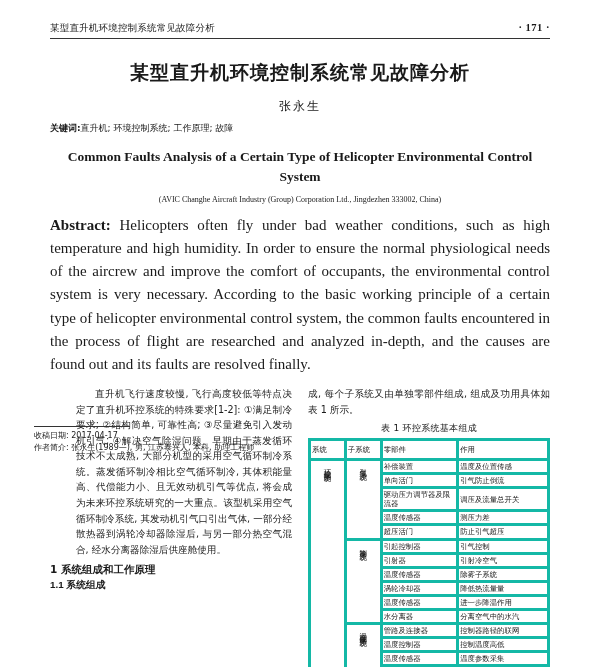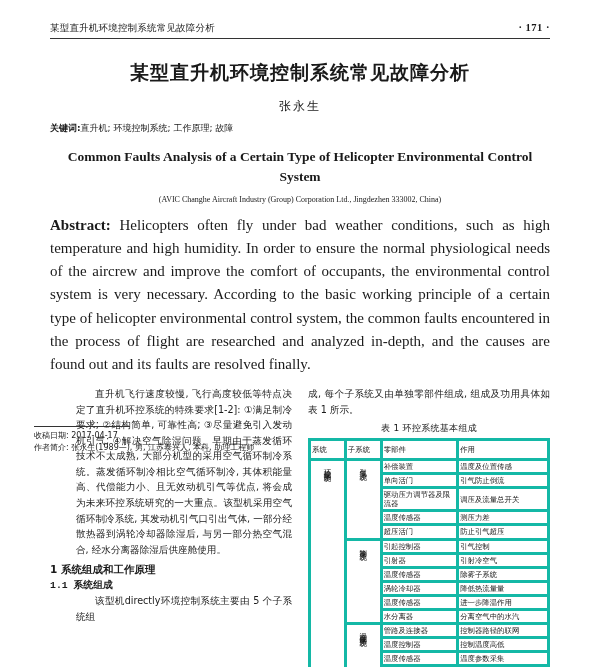--- a/index.html
+++ b/index.html
@@ -149,21 +149,21 @@
   }
   .col p.ind { text-indent: 19px; margin-left: 26px; }
   .sec-h {
     font-size: 10.5px;
     font-family: "DejaVu Sans", sans-serif;
     font-weight: bold;
     margin: 6px 0 2px 0;
   }
   .sub-h {
     font-size: 9.8px;
-    font-family: Liberation Mono, monospace;
+    font-family: Liberation Sans, sans-serif;
     font-weight: bold;
     margin: 0 0 1px 0;
   }
   
   .tbl-cap {
     text-align: center;
     font-size: 9px;
     font-family: "DejaVu Sans", sans-serif;
     margin: 5px 0 3px 0;
     letter-spacing: .3px;
@@ -249,21 +249,20 @@
         <p class="ind">直升机飞行速度较慢, 飞行高度较低等特点决定了直升机环控系统的特殊要求[1-2]: ①满足制冷要求; ②结构简单, 可靠性高; ③尽量避免引入发动机引气; ④解决空气除湿问题。早期由于蒸发循环技术不太成熟, 大部分机型的采用空气循环制冷系统。蒸发循环制冷相比空气循环制冷, 其体积能量高、代偿能力小、且无效动机引气等优点, 将会成为未来环控系统研究的一大重点。该型机采用空气循环制冷系统, 其发动机引气口引出气体, 一部分经散热器到涡轮冷却器除湿后, 与另一部分热空气混合, 经水分离器除湿后供座舱使用。</p>
 
         <div class="sec-h">
           <span>1</span>
           <span>系统组成和工作原理</span>
         </div>
         <div class="sub-h">
           <span>1.1</span>
           <span>系统组成</span>
         </div>
-        <p class="ind">该型机directly环境控制系统主要由 5 个子系统组</p>
       </div>
 
       <div class="col">
         <p>成, 每个子系统又由单独零部件组成, 组成及功用具体如表 1 所示。</p>
         <div class="tbl-cap">表 1   环控系统基本组成</div>
 
         <table class="comp">
           <colgroup>
             <col class="col-sys">
               <col class="col-sub">

